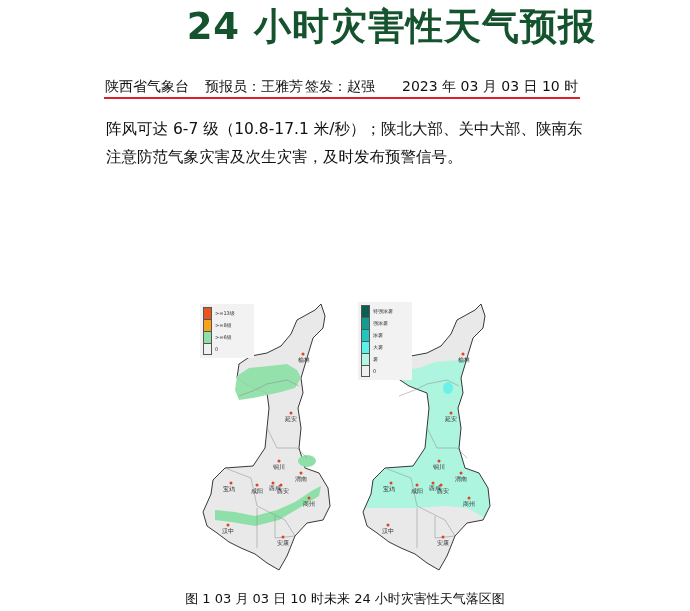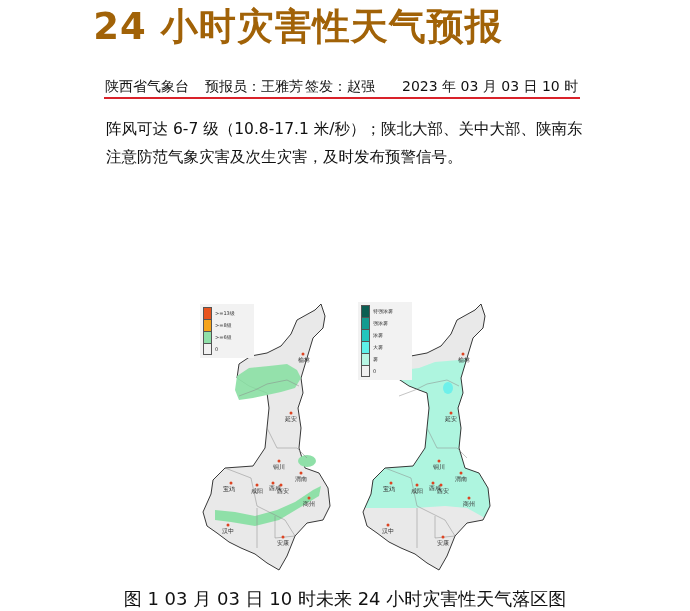--- a/index.html
+++ b/index.html
@@ -1,35 +1,35 @@
 <!DOCTYPE html>
 <html><head>
 <meta charset="utf-8">
 <style>
   html, body { margin: 0; padding: 0; background: #ffffff; }
   body { width: 690px; height: 611px; position: relative; overflow: hidden;
          font-family: "DejaVu Sans", "Liberation Sans", sans-serif; color: #111; }
-  .title { position: absolute; left: 0; width: 596px; top: 4px; text-align: center;
-           color: #a16207; font-size: 37px; font-weight: bold; letter-spacing: 1px; line-height: 46px; }
+  .title { position: absolute; left: 0; width: 596px; top: 4px; text-align: right;
+           color: #14532d; font-size: 37px; font-weight: bold; letter-spacing: 1px; line-height: 46px; }
   .meta { position: absolute; left: 105px; top: 76px; width: 435px; height: 22px;
           font-size: 14px; line-height: 20px; white-space: nowrap; }
   .meta span { position: absolute; top: 0; }
   .rule { position: absolute; left: 104px; top: 97px; width: 476px; height: 2px; background: #d9222a; }
   .para { position: absolute; left: 106px; top: 116px; width: 476px; font-size: 15.5px; line-height: 27.5px; }
   .para .line { display: block; white-space: nowrap; }
   .para .line.first { padding-left: 31px; }
   .para b { font-weight: bold; }
   .maps { position: absolute; left: 195px; top: 298px; width: 320px; height: 285px; }
   .mapbox { position: absolute; top: 0; width: 160px; height: 285px; }
   .legend { position: absolute; top: 6px; left: 5px; width: 48px; background: #f2f2f2; padding: 3px; }
   .legend .row { display: flex; align-items: center; height: 12px; }
   .legend .sw { width: 9px; height: 12px; border: 1px solid #555; border-bottom: none; box-sizing: border-box; }
   .legend .row:last-child .sw { border-bottom: 1px solid #555; }
   .legend .lbl { font-size: 5px; margin-left: 3px; color: #333; white-space: nowrap; }
-  .caption { position: absolute; left: 0; width: 690px; top: 590px; text-align: center; font-size: 18px; line-height: 18px; }
+  .caption { position: absolute; left: 0; width: 690px; top: 590px; text-align: center; font-size: 13px; line-height: 18px; }
   svg text { font-family: "DejaVu Sans", sans-serif; }
 </style>
 </head>
 <body>
 
 <div class="title">24 小时灾害性天气预报</div>
 
 <div class="meta">
   <span style="left:0">陕西省气象台</span>
   <span style="left:100px">预报员：王雅芳</span>

